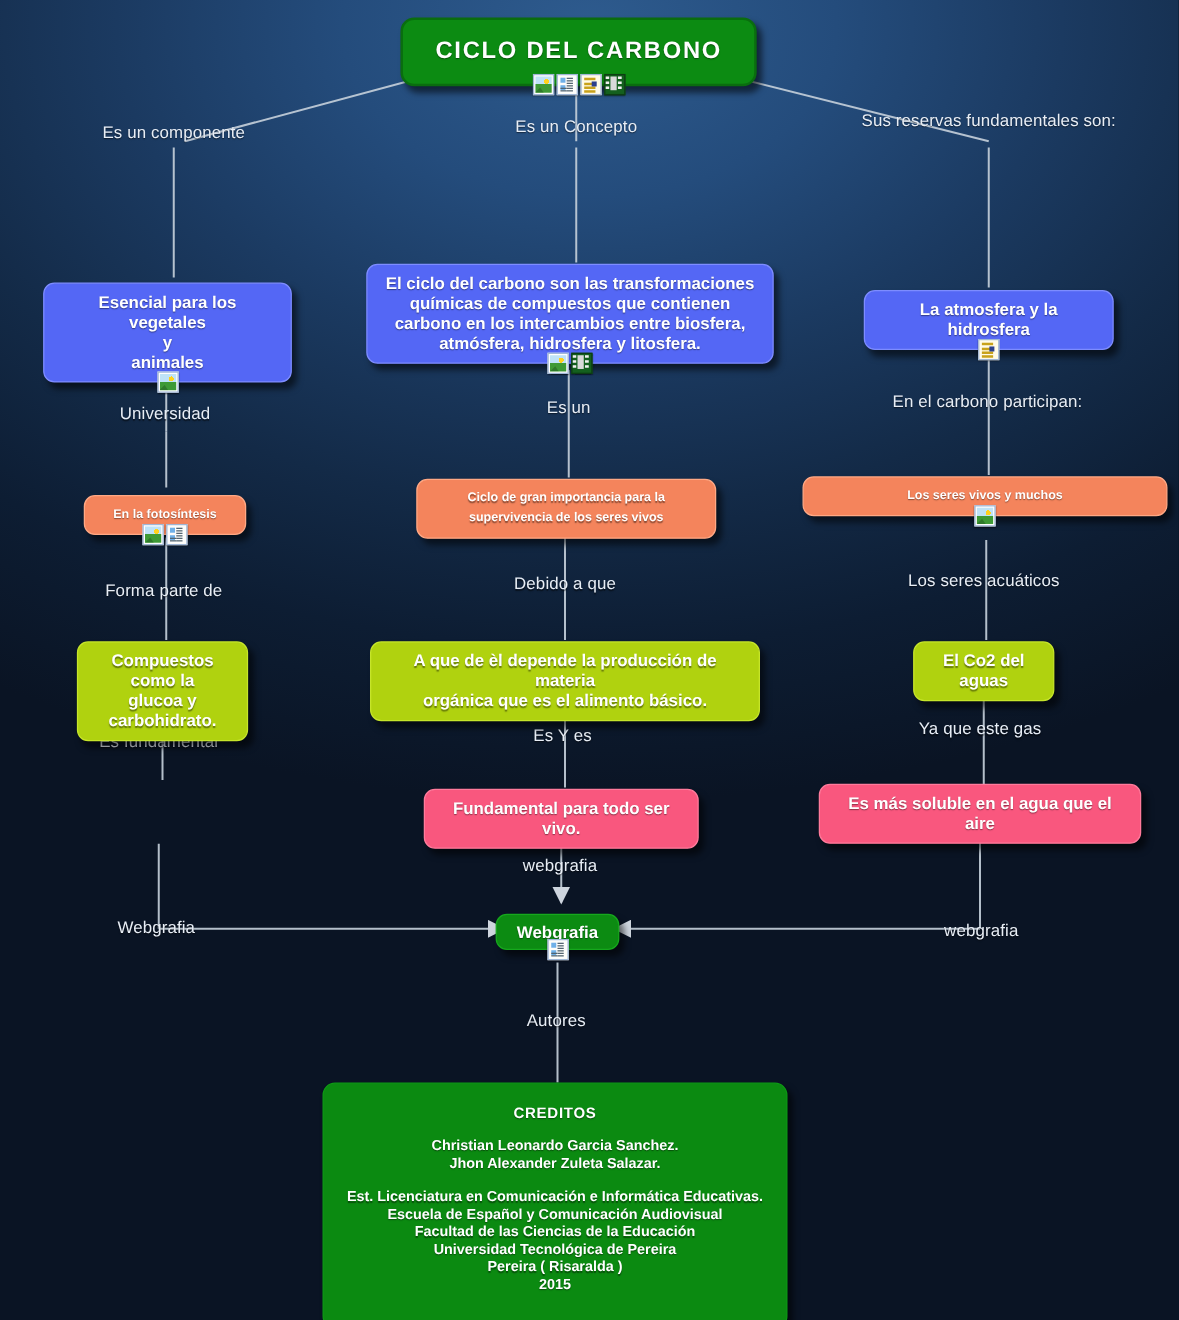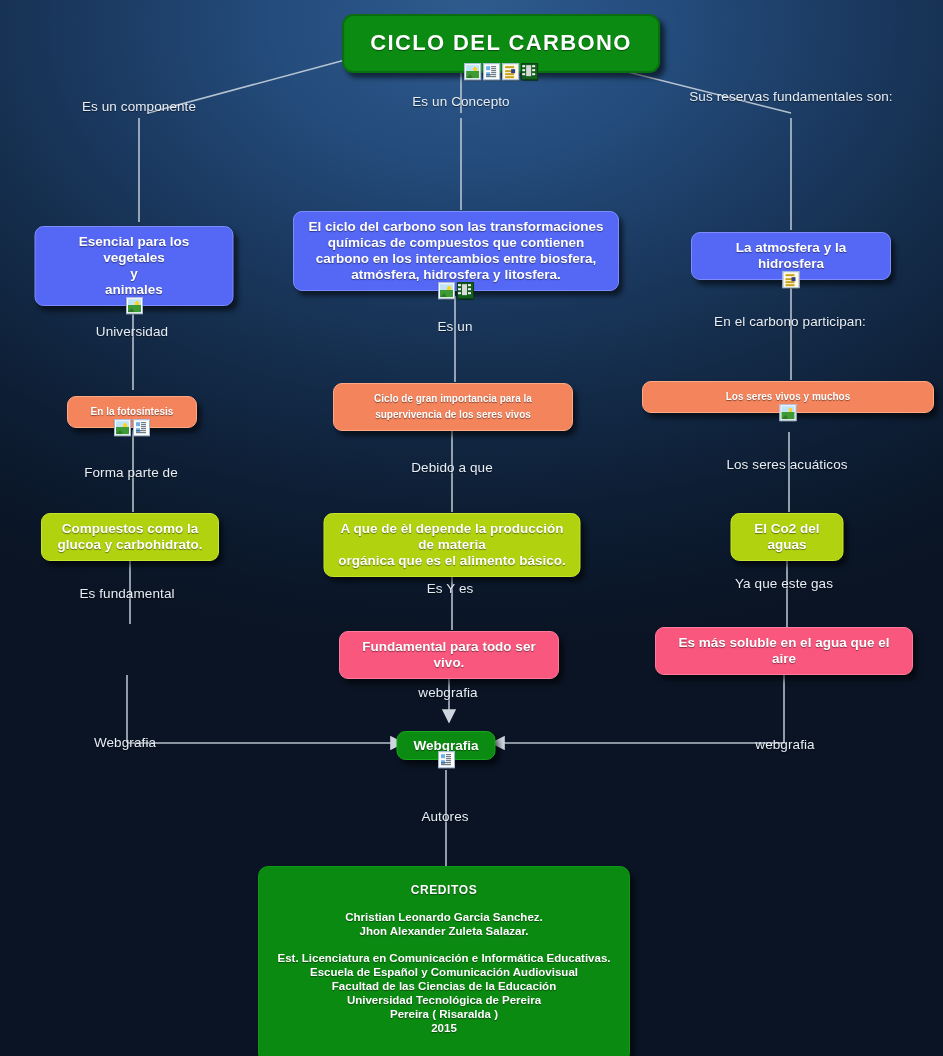--- a/index.html
+++ b/index.html
@@ -51,24 +51,23 @@
     text-shadow: 0 1px 1px rgba(0,0,0,.45);
     box-shadow: 4px 5px 5px rgba(0,0,0,.55);
     padding: 7px 12px;
   }
   .node .label { display: block; }
 
   .node.title {
     background: #0c8b12;
     border: 2px solid #0a6d0f;
     border-radius: 11px;
-    font-size: 22px;
+    font-size: 19px;
     letter-spacing: 1.4px;
     padding: 14px 26px 15px;
-    margin-left: 38px;
   }
   .node.blue {
     background: #5467f5;
     border: 1px solid #7d8cff;
     font-size: 13.5px;
     line-height: 16px;
   }
   .node.orange {
     background: #f4845c;
     border: 1px solid #ffa884;
@@ -322,26 +321,26 @@
     <span class="label">supervivencia de los seres vivos</span>
   </div>
 
   <div class="node orange" style="left:788px; top:381px; width:292px;">
     <span class="label">Los seres vivos y muchos</span>
     <div class="icons">
       <div class="ico picture"></div>
     </div>
   </div>
 
-  <div class="node olive" style="left:130px; top:513px; width:178px;">
+  <div class="node olive" style="left:130px; top:513px; width:137px;">
     <span class="label">Compuestos como la</span>
     <span class="label">glucoa y carbohidrato.</span>
   </div>
 
-  <div class="node olive" style="left:452px; top:513px; width:257px;">
+  <div class="node olive" style="left:452px; top:513px; width:312px;">
     <span class="label">A que de èl depende la producción de materia</span>
     <span class="label">orgánica que es el alimento básico.</span>
   </div>
 
   <div class="node olive" style="left:787px; top:513px; width:113px;">
     <span class="label">El Co2 del aguas</span>
   </div>
 
 
   <div class="node pink" style="left:449px; top:631px; width:220px;">

